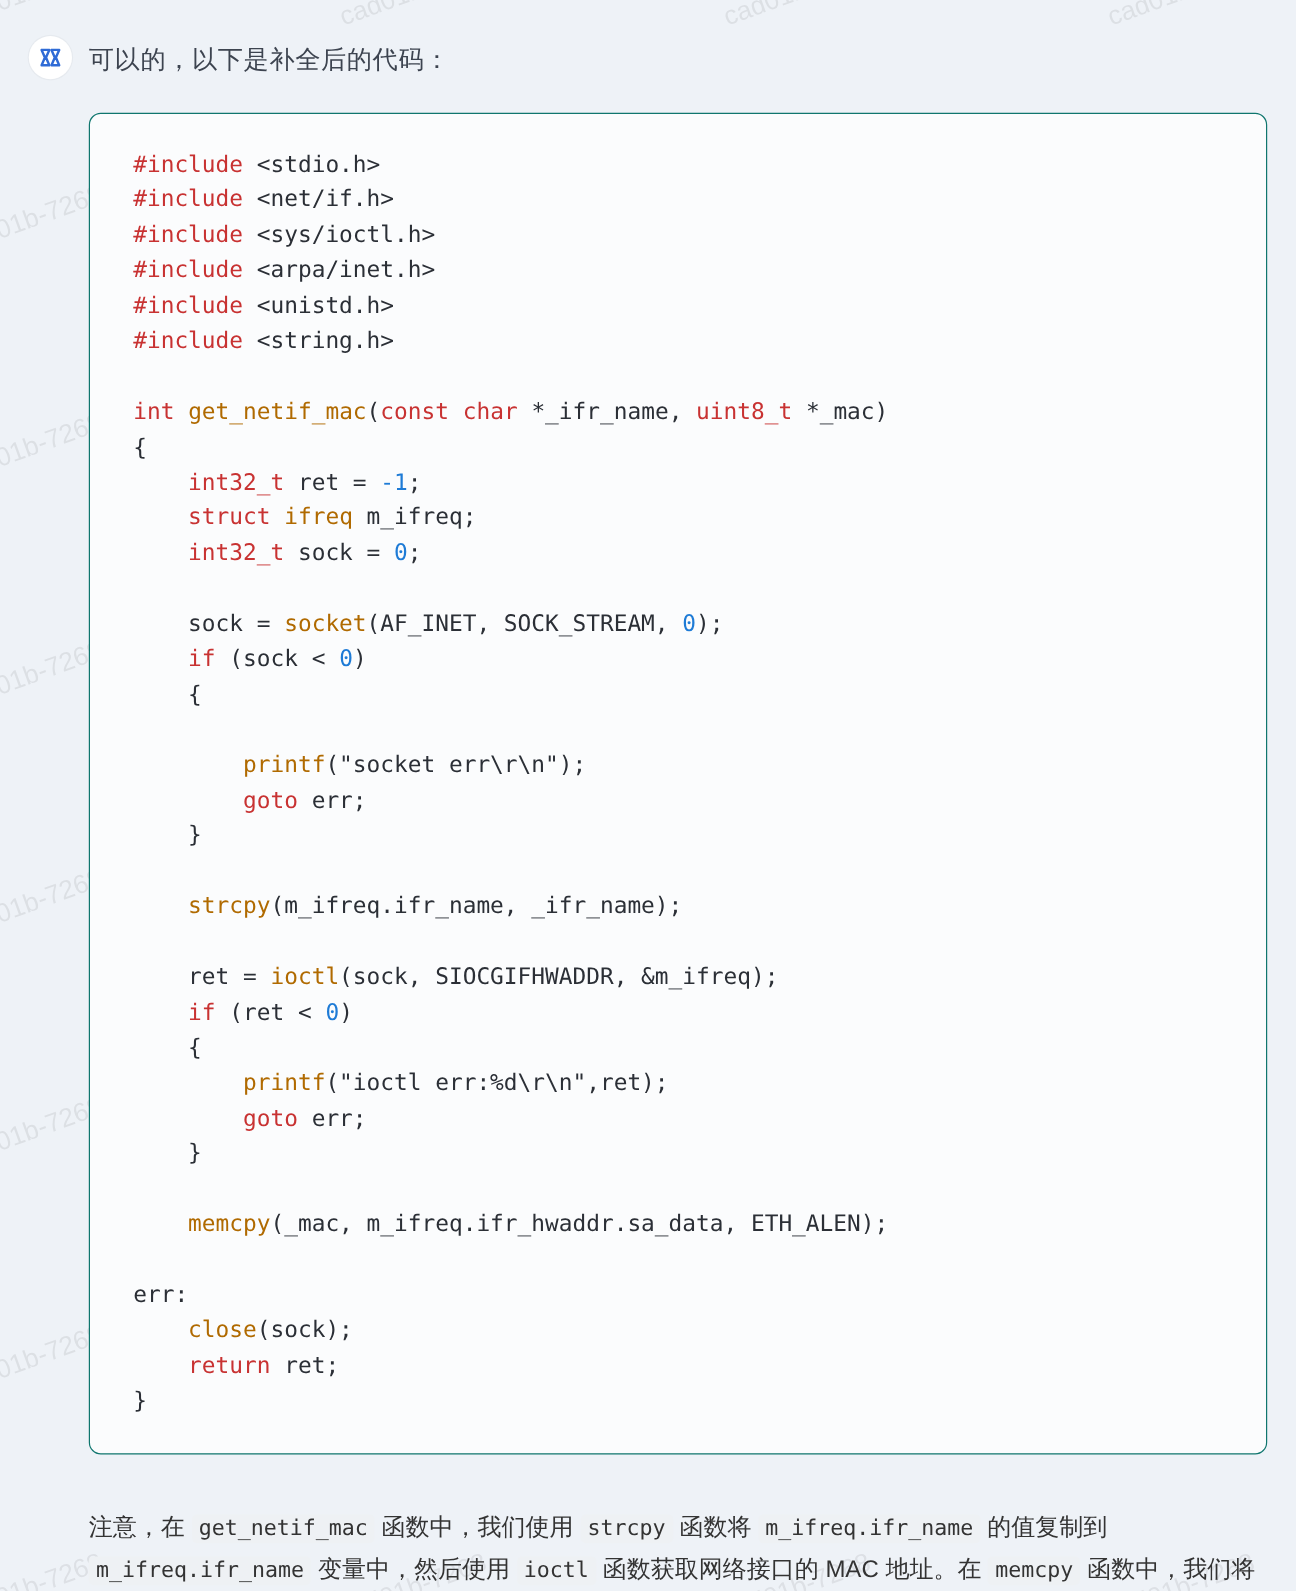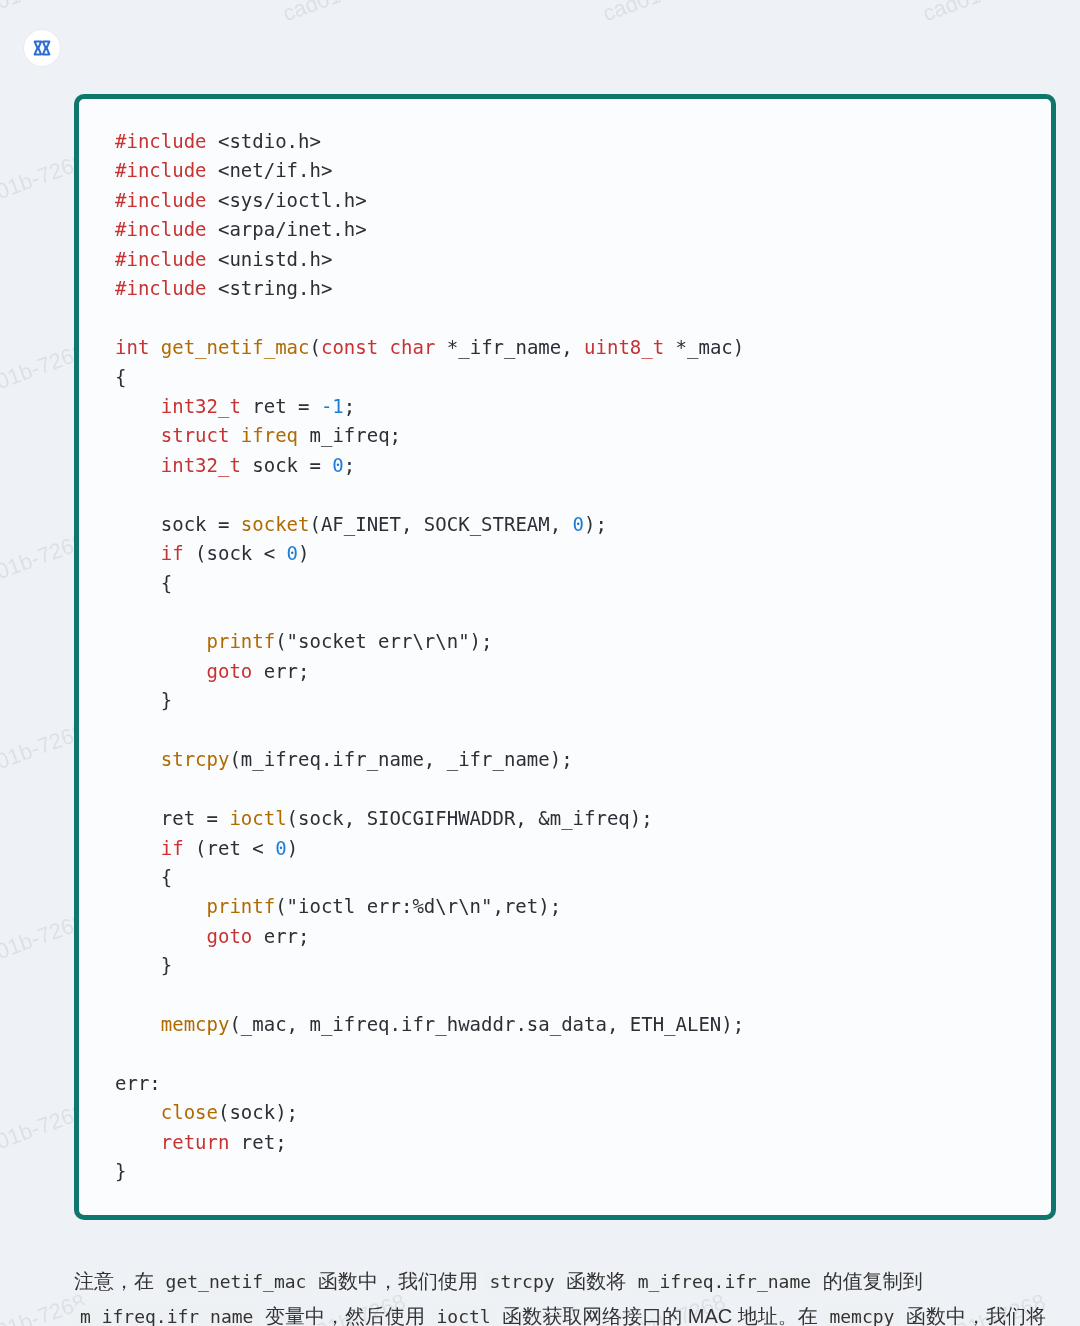--- a/index.html
+++ b/index.html
@@ -43,21 +43,21 @@
   .intro {
     font-size: 21px;
     color: #3d4450;
     padding-top: 6px;
     letter-spacing: 0.5px;
   }
   .codecard {
     margin-top: 28px;
     margin-left: 50px;
     background: #fbfcfd;
-    border: 5px solid #0f766e;
+    border: 1px solid #0f766e;
     border-radius: 10px;
     padding: 28px 36px 28px 36px;
   }
   pre.code {
     font-family: "SF Mono", ui-monospace, Menlo, Consolas, monospace;
     font-size: 19px;
     line-height: 1.55;
     white-space: pre;
     color: #2b2f36;
   }
@@ -125,20 +125,21 @@
   </div>
 
 <div class="container">
   <div class="row">
     <div class="avatar">
       <svg viewBox="0 0 24 24">
         <path d="M4 5 L11 5 L8 12 L11 19 L4 19 L7 12 Z" fill="none" stroke="#2f6bd6" stroke-width="2.2" stroke-linejoin="round"></path>
         <path d="M13 5 L20 5 L17 12 L20 19 L13 19 L16 12 Z" fill="none" stroke="#2f6bd6" stroke-width="2.2" stroke-linejoin="round"></path>
       </svg>
     </div>
+    <div class="intro">可以的，以下是补全后的代码：</div>
   </div>
 
   <div class="codecard">
     <pre class="code" id="code"><span class="tok-pre">#include</span><span class="tok-ident"> &lt;stdio.h&gt;</span>
 <span class="tok-pre">#include</span><span class="tok-ident"> &lt;net/if.h&gt;</span>
 <span class="tok-pre">#include</span><span class="tok-ident"> &lt;sys/ioctl.h&gt;</span>
 <span class="tok-pre">#include</span><span class="tok-ident"> &lt;arpa/inet.h&gt;</span>
 <span class="tok-pre">#include</span><span class="tok-ident"> &lt;unistd.h&gt;</span>
 <span class="tok-pre">#include</span><span class="tok-ident"> &lt;string.h&gt;</span>
 

